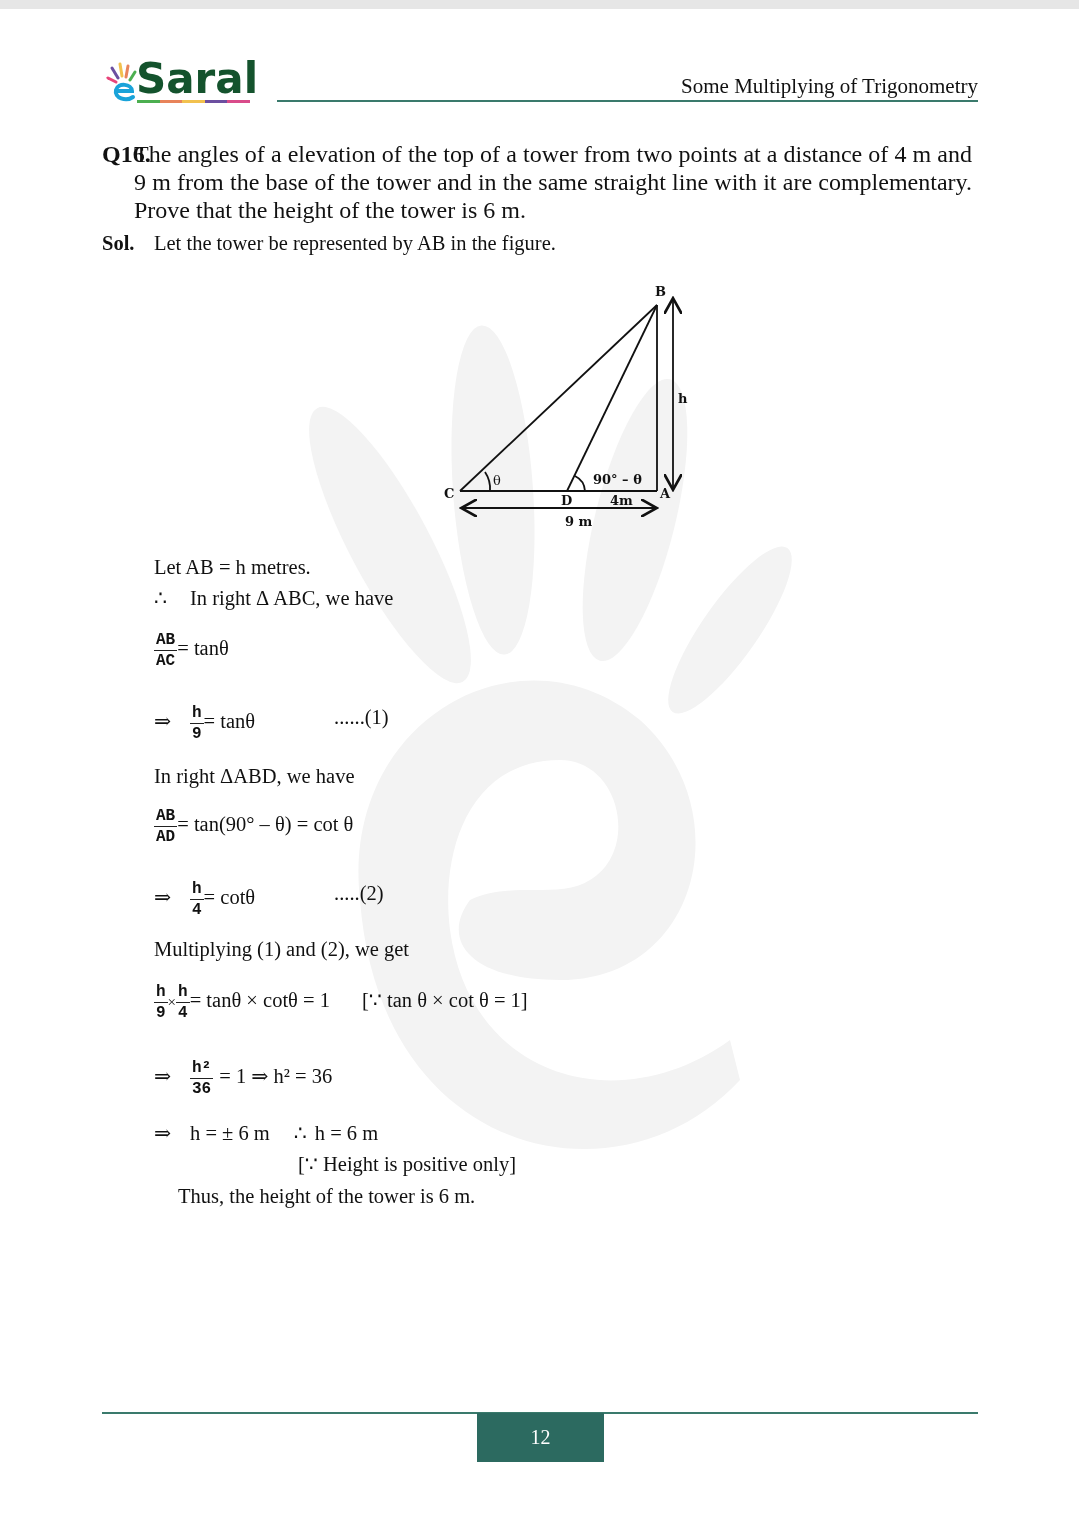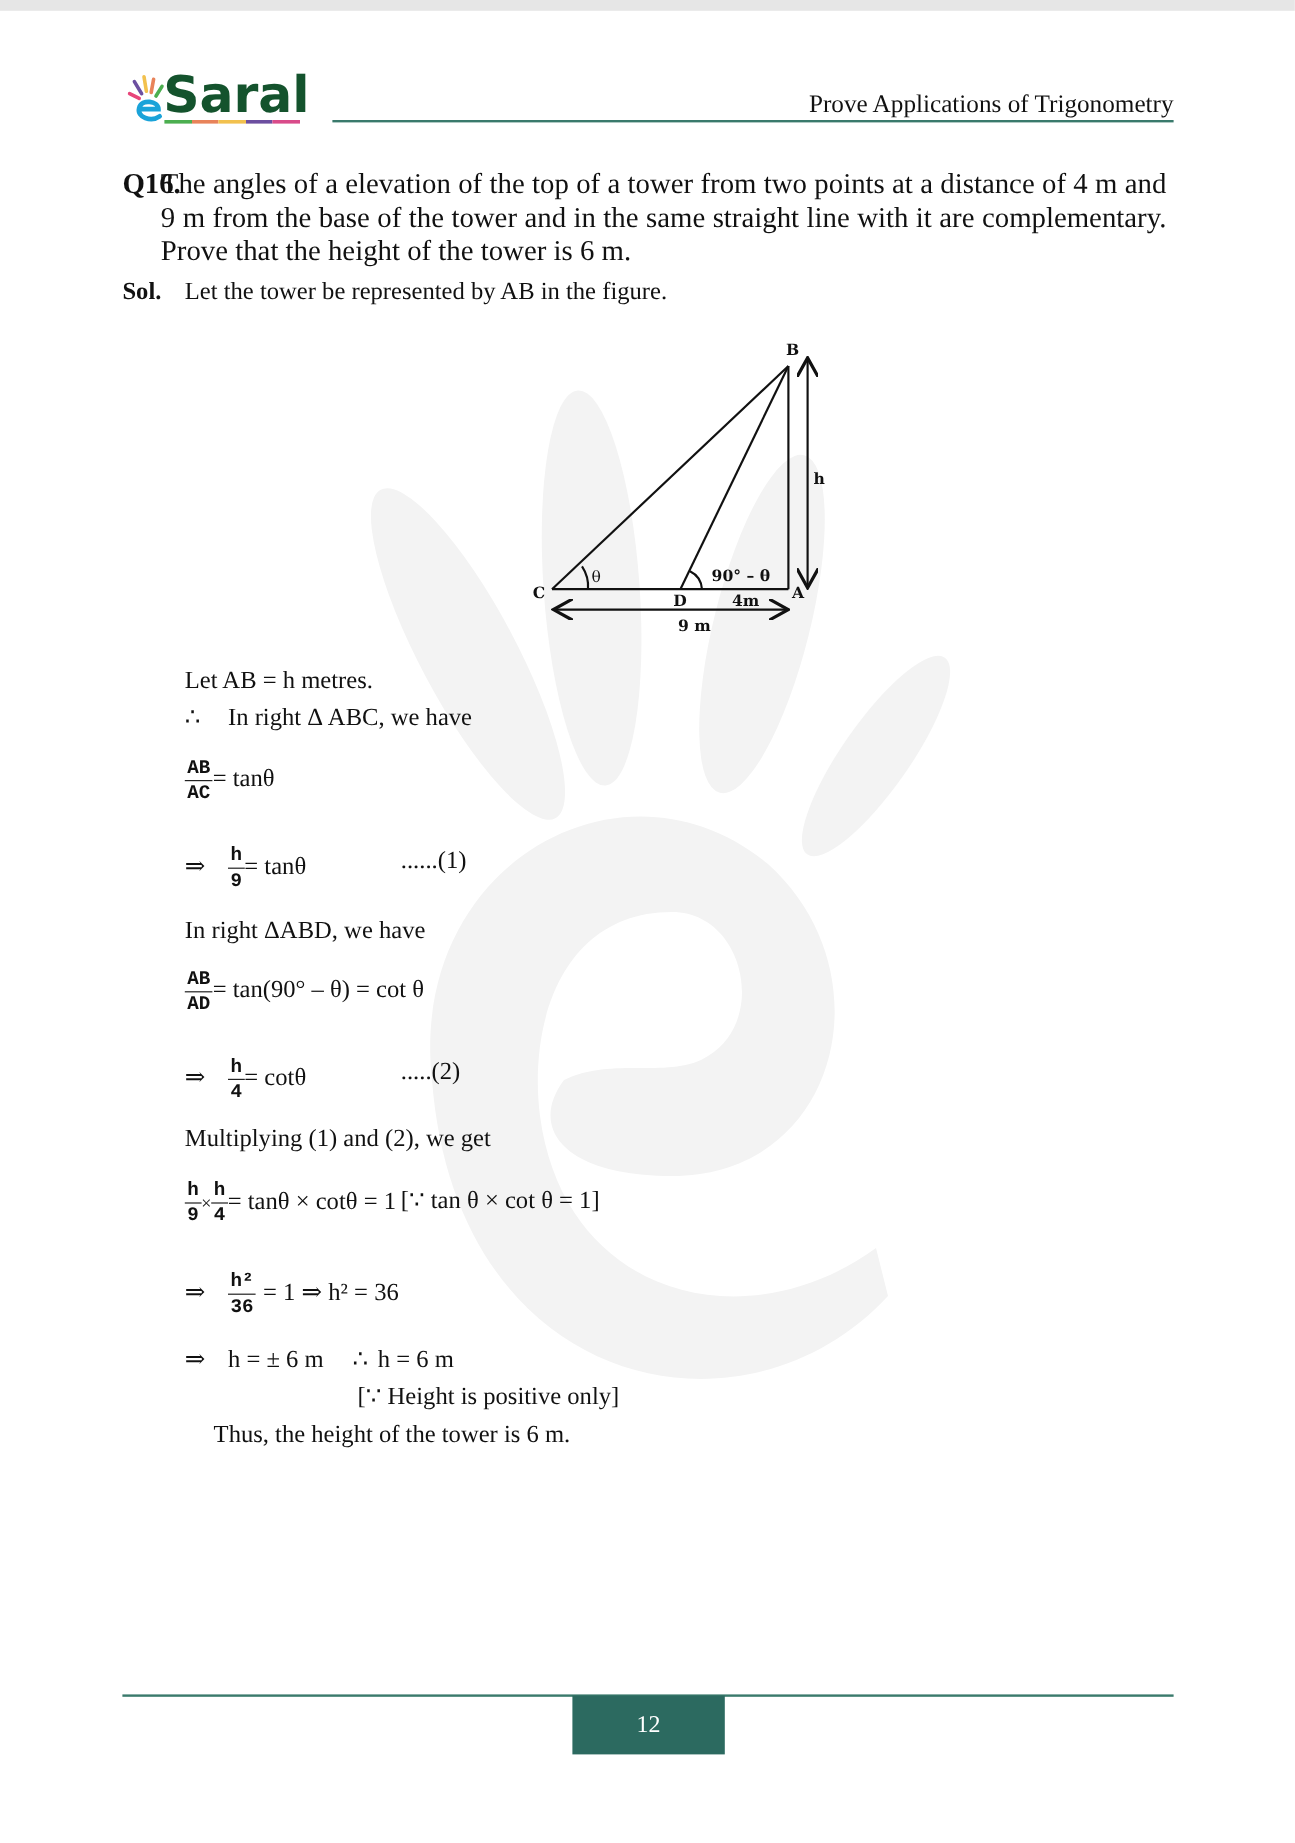--- a/index.html
+++ b/index.html
@@ -53,21 +53,21 @@
   <span class="logo-word">Saral</span>
   <div class="logo-under">
     <span style="background:#4caf50"></span>
       <span style="background:#e8835a"></span>
       <span style="background:#f2c14e"></span>
       <span style="background:#6c4fa0"></span>
       <span style="background:#d94b8a"></span>
   </div>
 </div>
 
-<div class="header-title">Prove Applications of Trigonometry</div>
+<div class="header-title">Some Multiplying of Trigonometry</div>
 <div class="header-rule"></div>
 
 <div class="qblock">
   <span class="qlabel">Q16.</span>
   <div class="qtext">The angles of a elevation of the top of a tower from two points at a distance of 4 m and 9 m from the base of the tower and in the same straight line with it are complementary. Prove that the height of the tower is 6 m.</div>
 </div>
 
 <div class="sol">
   <span class="slabel">Sol.</span><span>Let the tower be represented by AB in the figure.</span>
 </div>
@@ -139,21 +139,21 @@
 
 <div class="line" style="top:935px;text-align:center;">Multiplying (1) and (2), we get</div>
 
 <div class="line" style="top:982px;">
   <span class="frac">
       <span class="num">h</span>
       <span class="den">9</span>
     </span><span style="font-size:15px;">×</span><span class="frac">
       <span class="num">h</span>
       <span class="den">4</span>
-    </span><span>= tanθ × cotθ = 1</span><span style="margin-left:4px;">[∵ tan θ × cot θ = 1]</span>
+    </span><span>= tanθ × cotθ = 1</span><span style="margin-left:32px;">[∵ tan θ × cot θ = 1]</span>
 </div>
 
 <div class="line" style="top:1058px;">
   <span class="arrow">⇒</span><span class="frac">
       <span class="num">h²</span>
       <span class="den">36</span>
     </span><span style="margin-left:6px;">= 1 ⇒  h² = 36</span>
 </div>
 
 <div class="line" style="top:1119px;">

